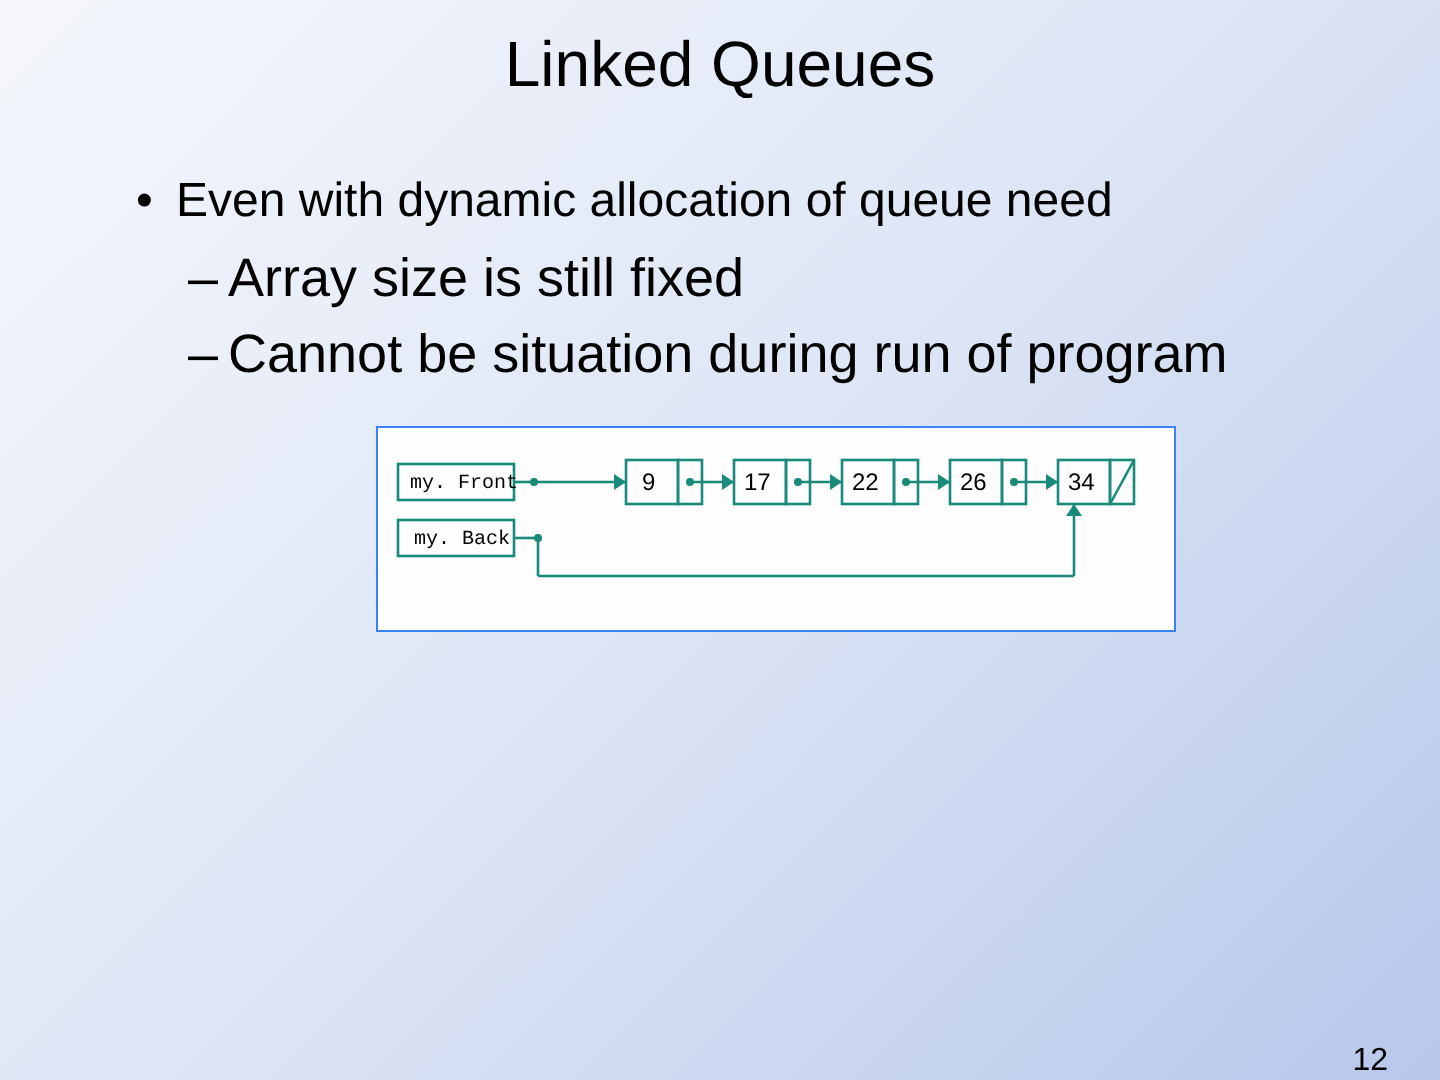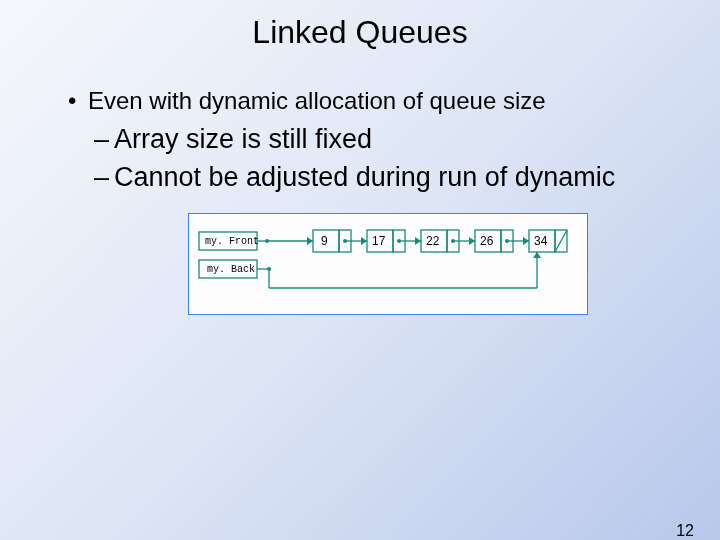--- a/index.html
+++ b/index.html
@@ -81,24 +81,24 @@
 </style>
 </head>
 <body>
 
 <div class="slide">
   <h1 class="title">Linked Queues</h1>
 
   <div class="content">
     <ul class="lvl1">
       <li>
-        <span>Even with dynamic allocation of queue size</span>
+        <span>Even with dynamic allocation of queue need</span>
         <ul class="lvl2">
           <li>Array size is still fixed</li>
-          <li>Cannot be adjusted during run of dynamic</li>
+          <li>Cannot be situation during run of program</li>
         </ul>
       </li>
     </ul>
 
     <div class="diagram-wrap">
       <div class="diagram-inner">
         <svg width="380" height="78" viewBox="0 0 380 78">
 
           <rect x="2" y="10" width="58" height="18" fill="none" stroke="#1a8a7a" stroke-width="1.3"></rect>
           <text class="svg-label" x="8" y="22">my. Front</text>

